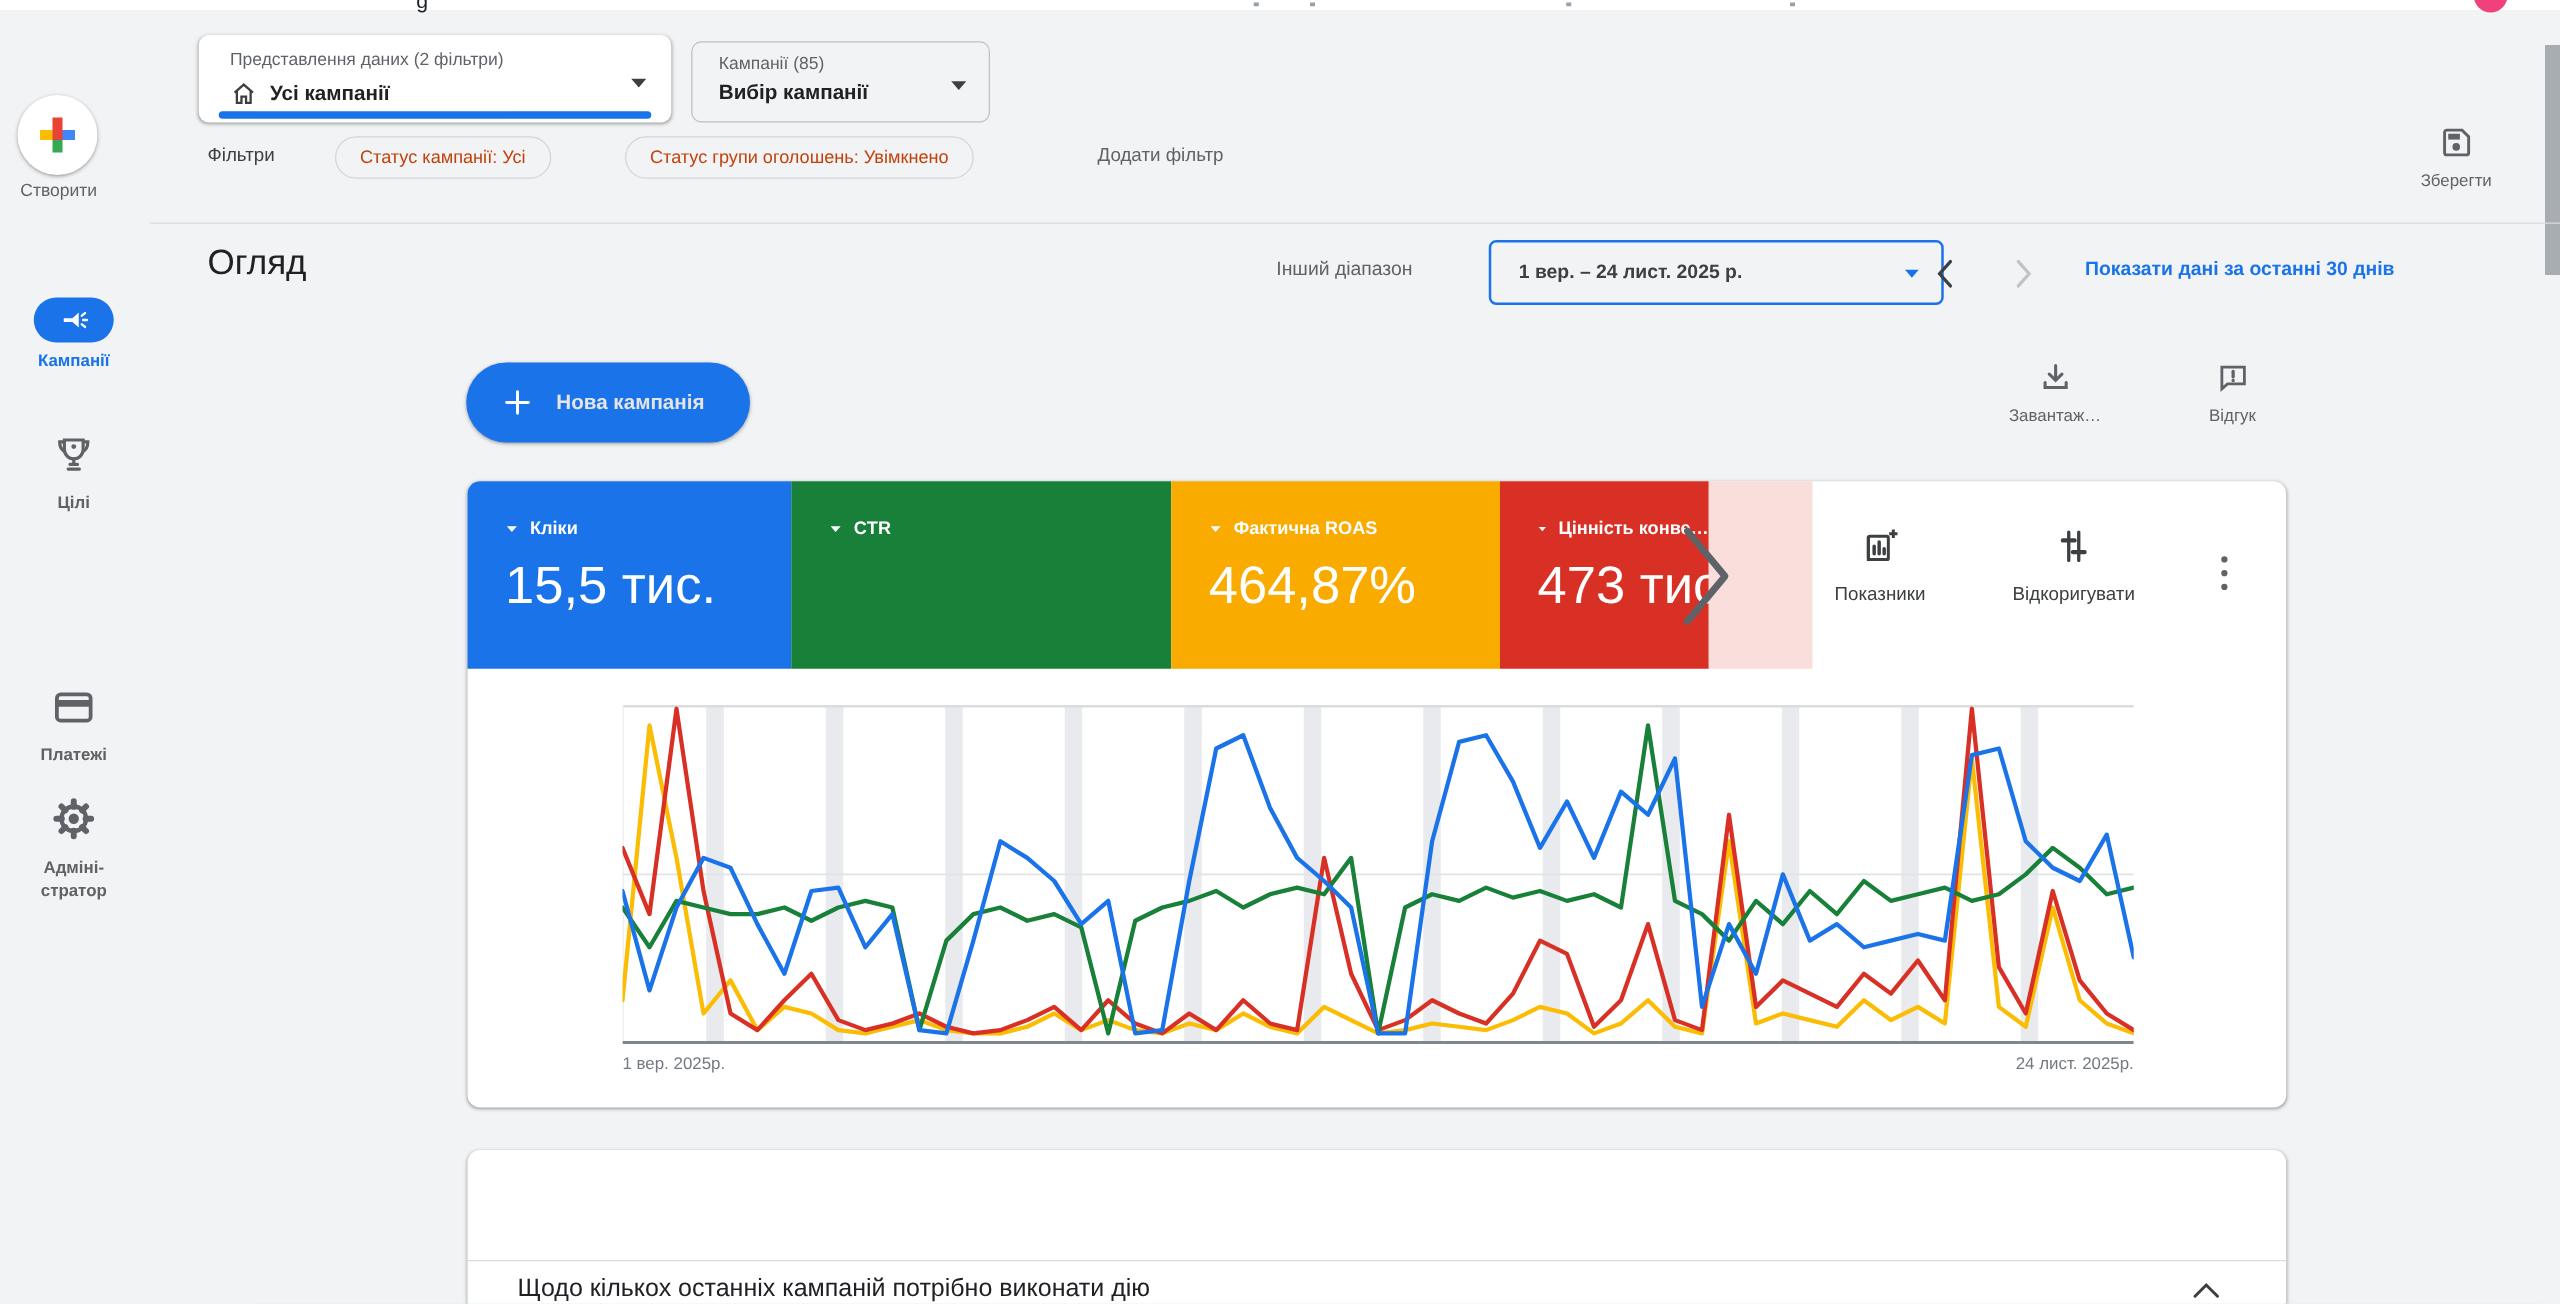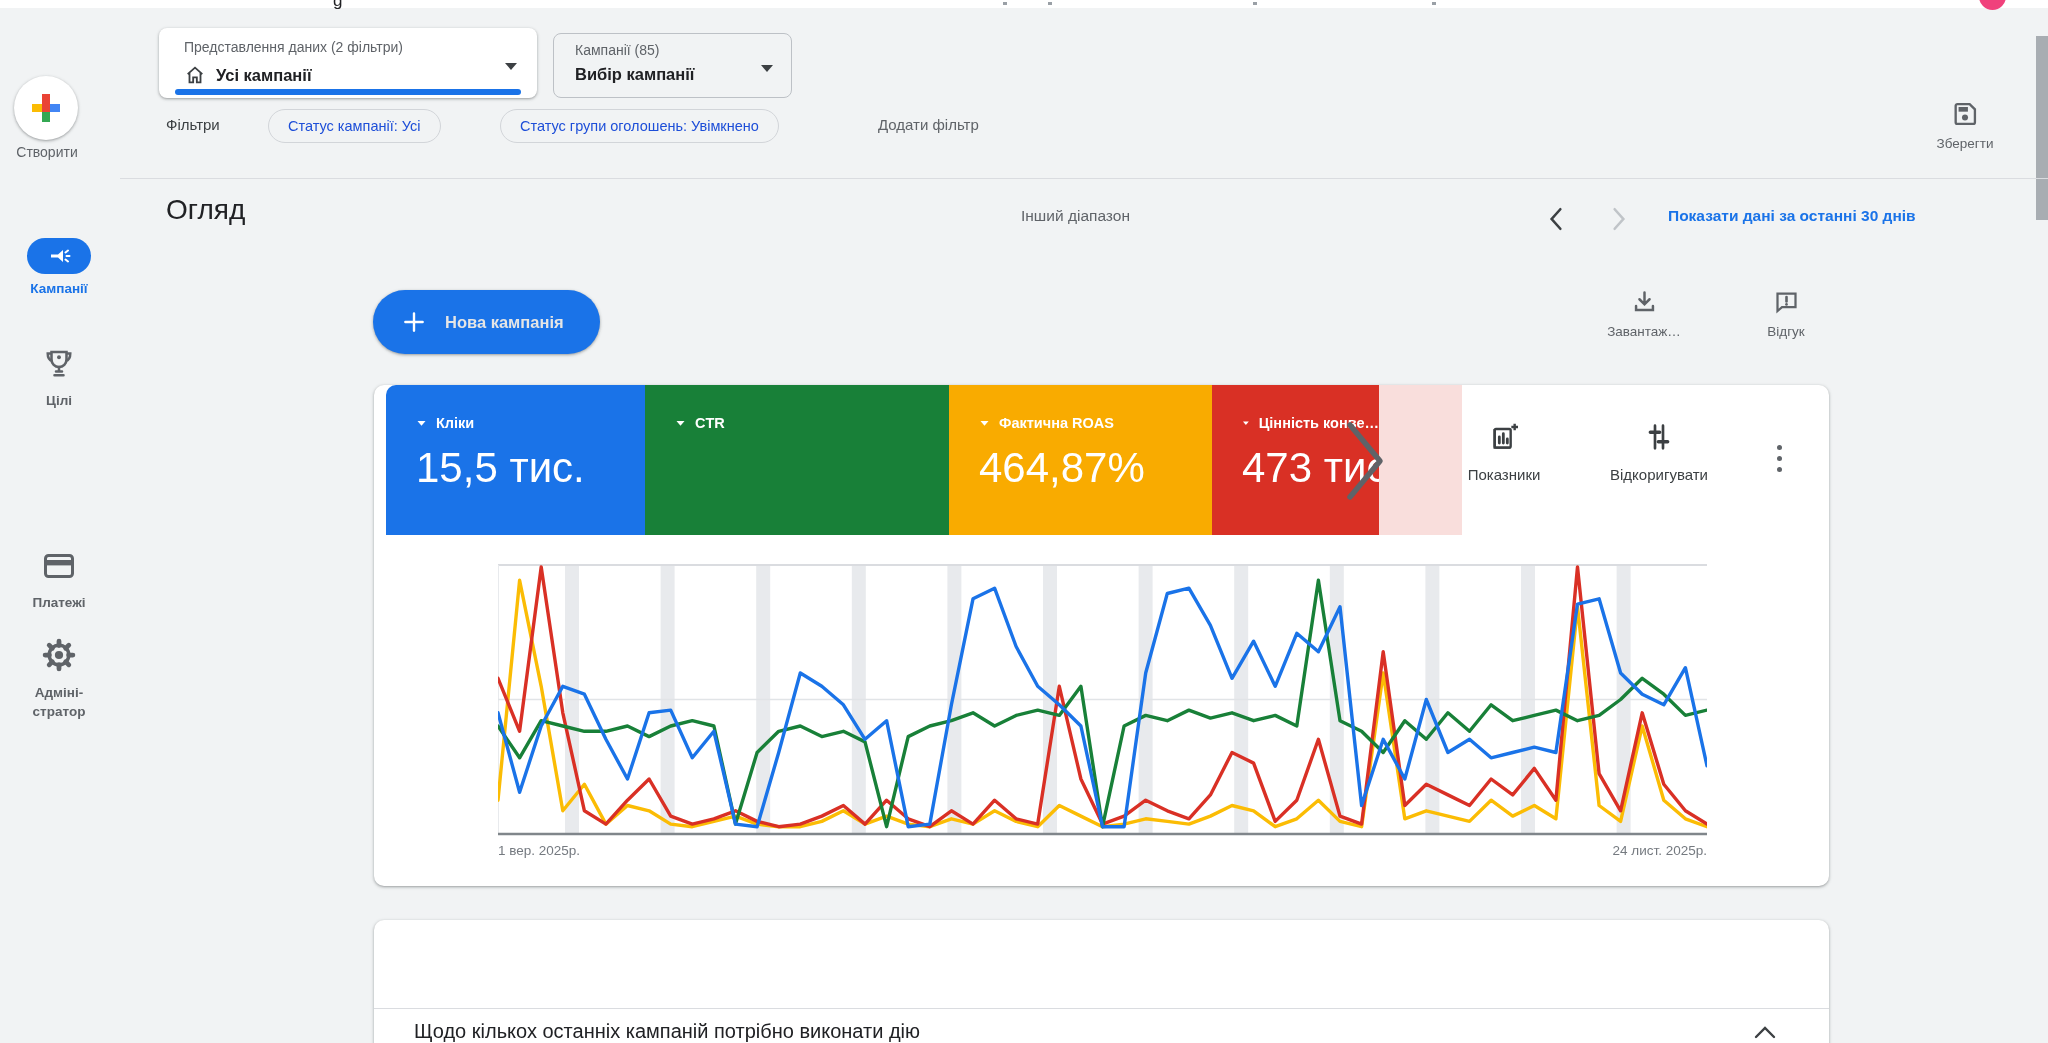--- a/index.html
+++ b/index.html
@@ -32,42 +32,42 @@
   .dataview .valrow{position:absolute;left:25px;top:36px;display:flex;align-items:center;gap:10px;font-size:16.5px;font-weight:bold;color:#202124;}
   .dataview .caret{position:absolute;right:18px;top:32px;}
   .dataview .blue-bar{position:absolute;left:16px;right:16px;bottom:3px;height:6px;border-radius:3px;background:#1a73e8;}
   .campsel{left:553px;top:33px;width:237px;height:63px;border:1.5px solid #bdc1c6;border-radius:8px;cursor:pointer;}
   .campsel .small{position:absolute;left:21px;top:8px;font-size:14px;color:#5f6368;}
   .campsel .val{position:absolute;left:21px;top:31px;font-size:16.5px;font-weight:bold;color:#202124;}
   .campsel .caret{position:absolute;right:16px;top:28px;}
   
   .filters-label{left:166px;top:116px;font-size:15px;color:#3c4043;}
   .chip{top:109px;height:32px;border:1px solid #d2d5d9;border-radius:17px;display:flex;align-items:center;
-        padding:0 19px;font-size:14.5px;color:#1d4ed8;cursor:pointer;background:transparent;}
+        padding:0 19px;font-size:14.5px;color:#c2410c;cursor:pointer;background:transparent;}
   .addfilter{left:878px;top:116px;font-size:15px;color:#5f6368;cursor:pointer;}
   .save-box{left:1905px;top:100px;width:120px;text-align:center;cursor:pointer;color:#5f6368;}
   .save-box .lbl{font-size:13.5px;margin-top:4px;color:#5f6368;}
   .hdr-divider{left:120px;top:178px;right:0;height:1px;background:#dadce0;}
   
   .ovw-title{left:166px;top:194px;font-size:28px;color:#202124;}
   .range-label{left:1021px;top:207px;font-size:15.5px;color:#5f6368;}
   .datebox{left:1191px;top:192px;width:322px;height:48px;border:2px solid #1a73e8;border-radius:6px;
            display:flex;align-items:center;justify-content:space-between;padding:0 16px 0 22px;cursor:pointer;}
   .datebox .val{font-size:15.5px;font-weight:bold;color:#3c4043;}
   .chev-btn{top:198px;width:42px;height:42px;display:flex;align-items:center;justify-content:center;cursor:pointer;}
   .link-30{left:1668px;top:207px;font-size:15.5px;font-weight:bold;color:#1a73e8;cursor:pointer;}
   
   .new-camp{left:373px;top:290px;height:64px;border-radius:32px;background:#1a73e8;display:flex;align-items:center;
             gap:18px;padding:0 36px 0 28px;cursor:pointer;border:none;}
   .new-camp .lbl{color:#e5e5e5;font-size:16.5px;font-weight:bold;}
   .icon-action{top:288px;width:120px;text-align:center;color:#5f6368;cursor:pointer;}
   .icon-action .lbl{font-size:13.5px;margin-top:5px;}
   
   .main-card{left:374px;top:385px;width:1455px;height:501px;background:#fff;border-radius:10px;}
-  .metric-strip{position:absolute;left:0;top:0;right:0;height:150px;display:flex;margin-left:12px;}
+  .metric-strip{position:absolute;left:0;top:0;right:0;height:150px;display:flex;}
   .mcard{position:relative;height:150px;box-sizing:border-box;padding:30px 0 0 30px;cursor:pointer;overflow:visible;}
   .mcard .lblrow{display:flex;align-items:center;gap:9px;font-size:14.5px;font-weight:bold;color:#fff;white-space:nowrap;}
   .mcard .val{font-size:42px;color:#fff;margin-top:13px;white-space:nowrap;}
   .mcard.first{border-top-left-radius:10px;}
   .next-card{height:150px;}
   .strip-chev{position:absolute;left:964px;top:32px;z-index:3;color:#5f6368;}
   .strip-btn{position:absolute;top:36px;width:150px;text-align:center;color:#3c4043;cursor:pointer;}
   .strip-btn .lbl{font-size:15px;margin-top:9px;}
   .kebab{width:26px;height:46px;display:flex;flex-direction:column;align-items:center;justify-content:center;gap:6px;cursor:pointer;}
   .kebab i{width:5px;height:5px;border-radius:50%;background:#5f6368;}
@@ -191,20 +191,26 @@
       <rect x="6.5" y="6" width="8" height="4" fill="#5f6368" stroke="none"></rect>
       <circle cx="12" cy="15" r="2.6" fill="#5f6368" stroke="none"></circle>
     </svg>
     <div class="lbl">Зберегти</div>
   </div>
 
   <div class="abs hdr-divider"></div>
 
   <div class="abs ovw-title">Огляд</div>
   <div class="abs range-label">Інший діапазон</div>
+  <div class="abs datebox">
+    <span class="val">1 вер. – 24 лист. 2025 р.</span>
+    <svg width="15" height="11" viewBox="0 0 16 12">
+        <path d="M2 3 L8 10 L14 3 Z" fill="#1a73e8"></path>
+      </svg>
+  </div>
   <div class="abs chev-btn" style="left:1535px">
     <svg width="20" height="26" viewBox="0 0 16 24" fill="none" stroke="#3c4043" stroke-width="2.4" stroke-linecap="round">
         <path d="M12 3 L4 12 L12 21"></path>
       </svg>
   </div>
   <div class="abs chev-btn" style="left:1598px">
     <svg width="20" height="26" viewBox="0 0 16 24" fill="none" stroke="#c0c4c8" stroke-width="2.4" stroke-linecap="round">
         <path d="M4 3 L12 12 L4 21"></path>
       </svg>
   </div>

